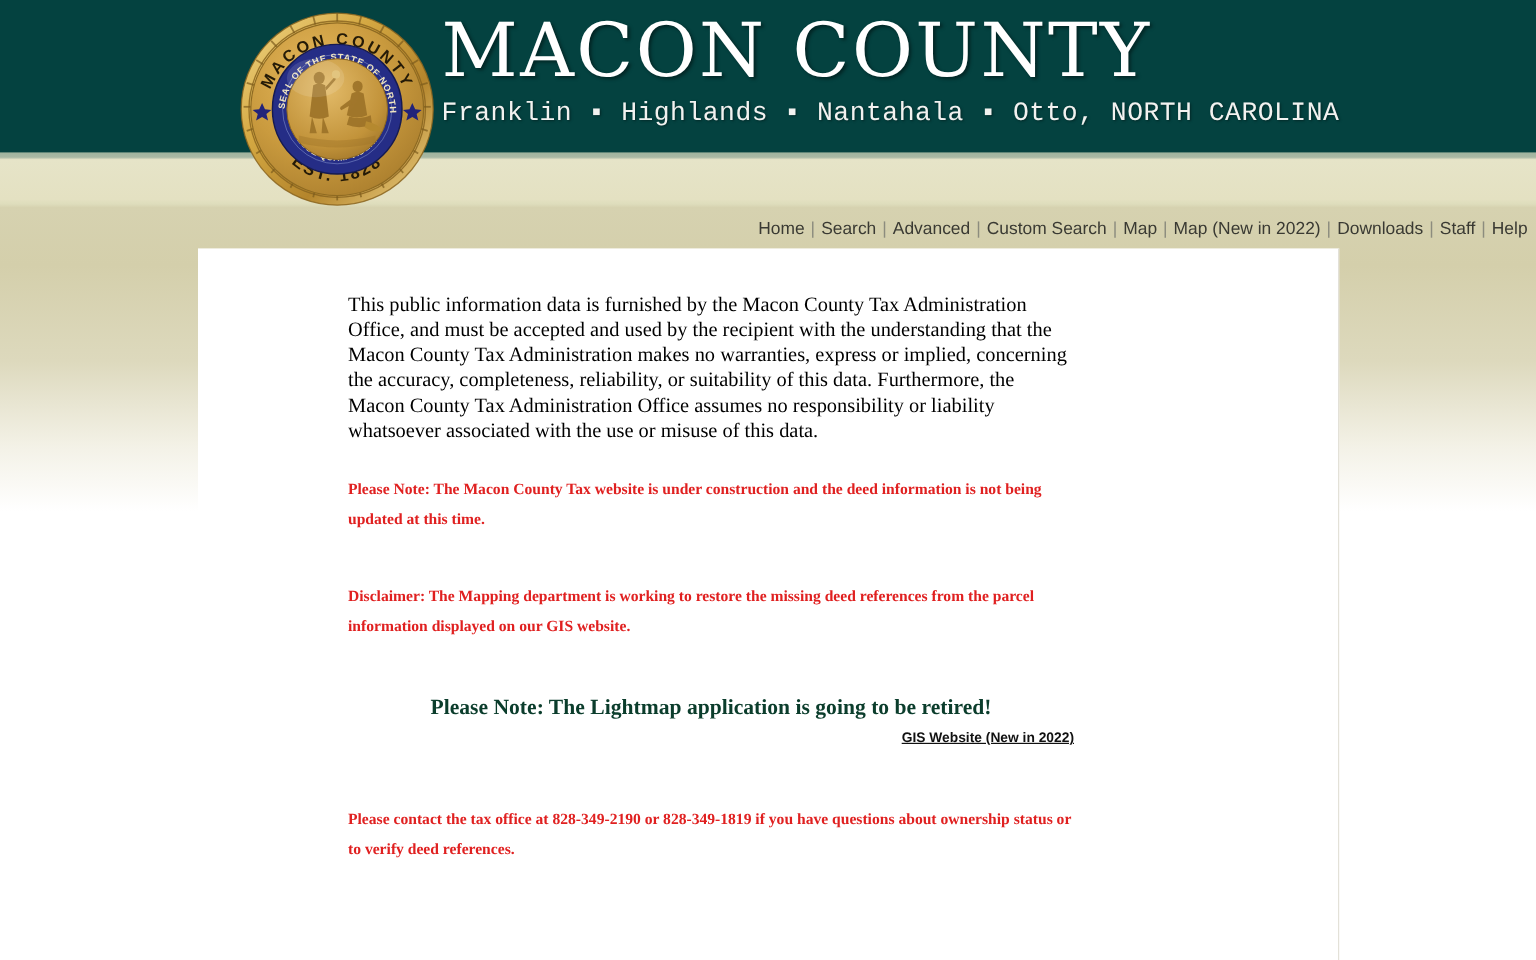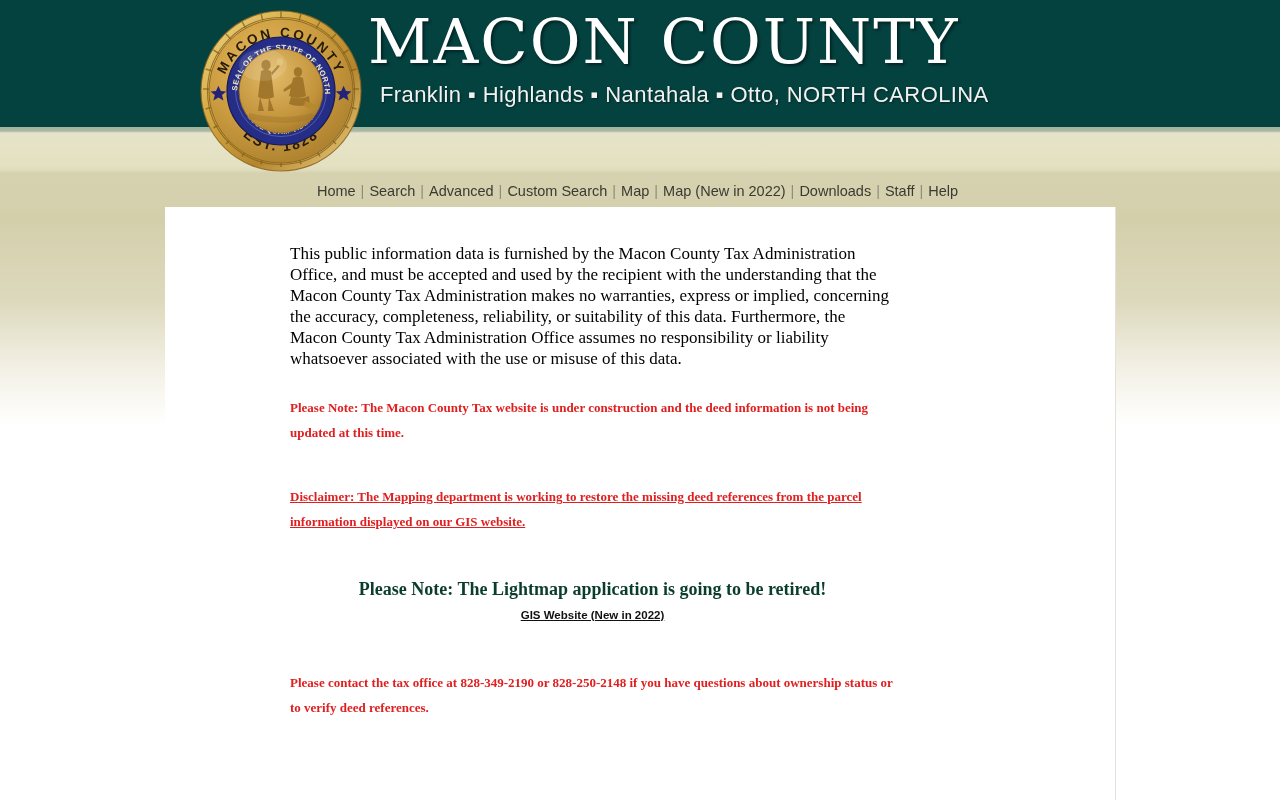--- a/index.html
+++ b/index.html
@@ -54,47 +54,48 @@
     font-family: "DejaVu Serif", "Liberation Serif", serif;
     font-size: 62px;
     line-height: 66px;
     letter-spacing: 2px;
     font-weight: 400;
     white-space: nowrap;
     text-shadow: 2px 2px 3px rgba(0,0,0,0.45);
   }
   .header-sub {
     position: absolute;
-    left: 380px; top: 83px;
+    left: 368px; top: 83px;
     width: 700px;
     color: #f2f2f0;
-    font-family: Liberation Sans, sans-serif;
+    font-family: Liberation Mono, monospace;
     font-size: 22px;
     line-height: 24px;
     letter-spacing: 0.4px;
     white-space: nowrap;
+    text-align: center;
     width: 680px;
     text-shadow: 1px 1px 2px rgba(0,0,0,0.4);
   }
 
   
   .seal-wrap {
     position: absolute;
     left: 199px; top: 9px;
     width: 164px; height: 164px;
     z-index: 30;
   }
   .seal-wrap svg { display: block; }
 
   
   .nav {
     position: absolute;
     left: 0; top: 181px;
     width: 1275px;
-    text-align: center;
+    text-align: right;
     font-family: "Liberation Sans", "DejaVu Sans", sans-serif;
     font-size: 14.5px;
     line-height: 20px;
     color: #3a3a33;
     z-index: 20;
     white-space: nowrap;
   }
   .nav a {
     color: #3a3a33;
     text-decoration: none;
@@ -127,34 +128,34 @@
     text-align: left;
   }
   .note-red {
     font-family: "Liberation Serif", "DejaVu Serif", serif;
     font-size: 13px;
     line-height: 25px;
     font-weight: bold;
     color: #e02020;
     margin: 26px 0 0 0;
   }
-  .note-red.second { margin-top: 39px; text-decoration: underline; }
+  .note-red.second { margin-top: 39px; }
   .note-red.third  { margin-top: 47px; }
 
   .note-green {
     font-family: "Liberation Serif", "DejaVu Serif", serif;
     font-size: 18px;
     line-height: 26px;
     font-weight: bold;
     color: #0b3d2c;
     text-align: center;
     margin: 42px 0 0 0;
   }
   .gis-link-row {
-    text-align: center;
+    text-align: right;
     margin-top: 3px;
   }
   .gis-link {
     font-family: "Liberation Sans", "DejaVu Sans", sans-serif;
     font-size: 11.5px;
     font-weight: bold;
     color: #111111;
     text-decoration: underline;
   }
 </style>
@@ -294,18 +295,18 @@
       <p class="note-red second">Disclaimer: The Mapping department is working to restore the missing deed references from the parcel information displayed on our GIS website.</p>
 
       <div class="note-green">
         <div>Please Note: The Lightmap application is going to be retired!</div>
       </div>
 
       <div class="gis-link-row">
         <a href="#" class="gis-link">GIS Website (New in 2022)</a>
       </div>
 
-      <p class="note-red third">Please contact the tax office at 828-349-2190 or 828-250-2148 if you have questions about ownership status or to verify deed references.</p>
+      <p class="note-red third">Please contact the tax office at 828-349-2190 or 828-349-1819 if you have questions about ownership status or to verify deed references.</p>
 
     </div>
   </div>
 
 </div>
 
 </body></html>

